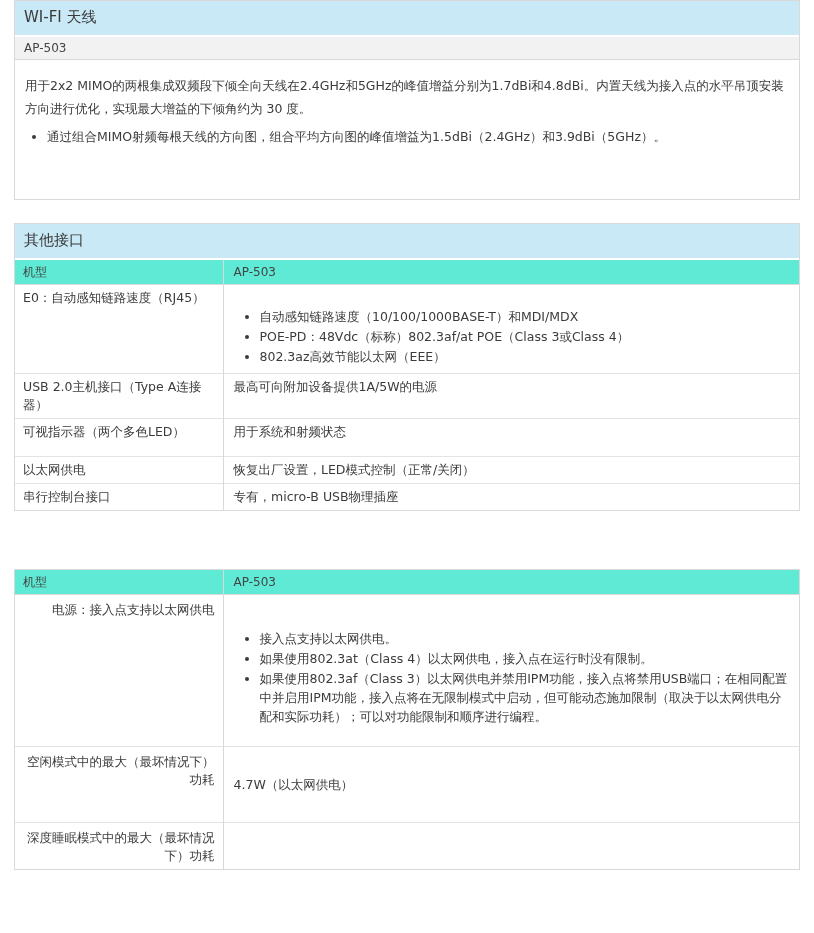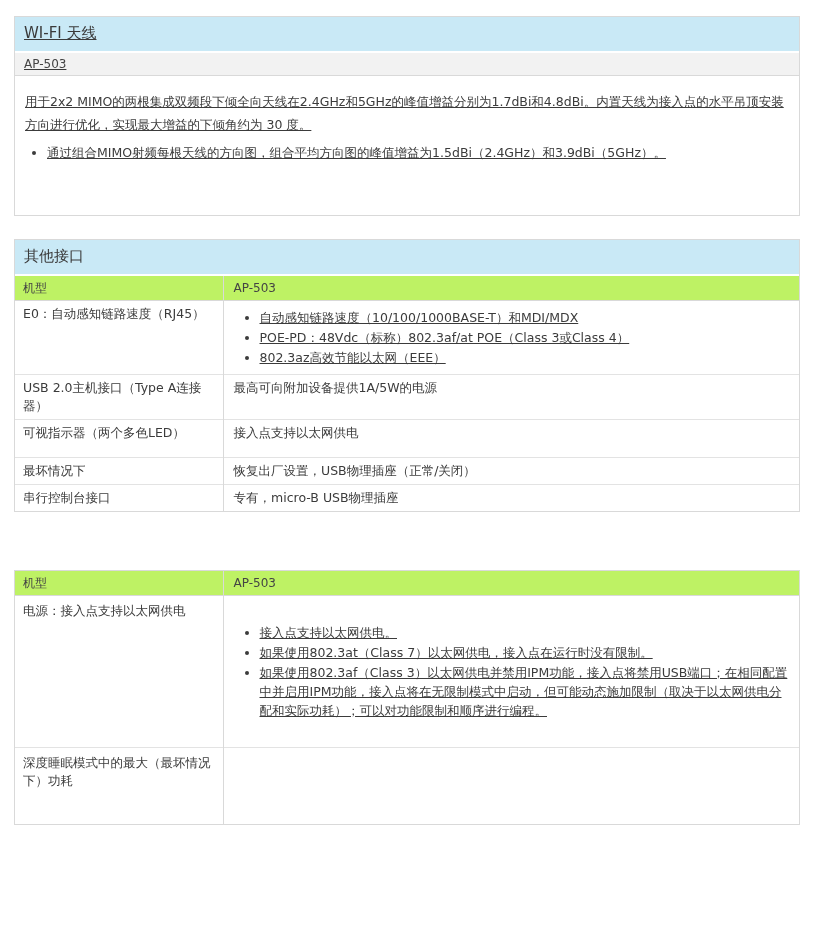--- a/index.html
+++ b/index.html
@@ -7,21 +7,21 @@
   body {
     width: 814px; height: 933px; overflow: hidden;
     font-family: "DejaVu Sans", "Liberation Sans", sans-serif;
     color: #3b3b3b;
   }
   .section {
     margin: 0 14px; width: 786px;
     border: 1px solid #d9d9d9;
     background: #ffffff;
   }
-  #sec1 { margin-top: 16px; text-decoration: underline; }
+  #sec1 { margin-top: 0; }
   #sec2 { margin-top: 23px; }
   #sec3 { margin-top: 58px; }
   .sec-header {
     background: #c9e9f6;
     border-bottom: 2px solid #ffffff;
     padding: 7px 9px 8px;
     font-size: 15px;
     color: #3a3a3a;
   }
   .model-strip {
@@ -48,44 +48,44 @@
   }
   table.spec td { vertical-align: top; }
   .col-label {
     width: 208px;
     border-right: 1px solid #d9d9d9;
     padding: 4px 8px;
     line-height: 18px;
   }
   .col-value { padding: 4px 8px 4px 10px; line-height: 18px; }
   tr.head-row td {
-    background: #bef264;
+    background: #5eead4;
     border-bottom: 1px solid #d9d9d9;
     height: 23px;
     padding-top: 3px; padding-bottom: 3px;
     color: #444444;
     font-size: 12px;
   }
   tbody tr { border-bottom: 1px solid #e3e3e3; }
   tbody tr:last-child { border-bottom: none; }
-  .col-value ul { margin: 2px 0 3px 0; padding-left: 26px; text-decoration: underline; }
+  .col-value ul { margin: 17px 0 3px 0; padding-left: 26px; }
   .col-value li { line-height: 19px; padding: 0.5px 0; }
   
   #sec2 tbody tr:nth-child(1) td { height: 60px; }
   #sec2 tbody tr:nth-child(2) td { height: 37px; }
   #sec2 tbody tr:nth-child(3) td { height: 38px; margin-top: 8px; }
   #sec2 tbody tr:nth-child(4) td { height: 26px; }
   #sec2 tbody tr:nth-child(5) td { height: 24px; }
   #sec2 tbody tr:nth-child(6) td { height: 23px; }
   #sec3 tbody tr:nth-child(1) td { height: 152px; }
   #sec3 tbody tr:nth-child(2) td { height: 76px; }
   #sec3 tbody tr:nth-child(3) td { height: 42px; }
   #sec3 tbody tr:nth-child(4) td { height: 37px; }
   #sec3 tbody .col-value { vertical-align: middle; }
-  #sec3 tbody .col-label { vertical-align: top; padding-top: 6px; }
+  #sec3 tbody .col-label { vertical-align: top; padding-top: 6px; text-align: right; }
 </style>
 </head>
 <body>
 
 <div class="section" id="sec1">
   <div class="sec-header">WI-FI 天线</div>
   <div class="model-strip">AP-503</div>
   <div class="sec-body">
     <p>用于2x2 MIMO的两根集成双频段下倾全向天线在2.4GHz和5GHz的峰值增益分别为1.7dBi和4.8dBi。内置天线为接入点的水平吊顶安装方向进行优化，实现最大增益的下倾角约为 30 度。</p>
     <ul>
@@ -113,25 +113,25 @@
               <li>802.3az高效节能以太网（EEE）</li>
             </ul>
           </td>
         </tr>
         <tr>
           <td class="col-label">USB 2.0主机接口（Type A连接器）</td>
           <td class="col-value"><span>最高可向附加设备提供1A/5W的电源</span></td>
         </tr>
         <tr>
           <td class="col-label">可视指示器（两个多色LED）</td>
-          <td class="col-value"><span>接入点支持以太网供电</span></td>
+          <td class="col-value"><span>用于系统和射频状态</span></td>
         </tr>
         <tr>
-          <td class="col-label">最坏情况下</td>
-          <td class="col-value"><span>恢复出厂设置，USB物理插座（正常/关闭）</span></td>
+          <td class="col-label">以太网供电</td>
+          <td class="col-value"><span>恢复出厂设置，LED模式控制（正常/关闭）</span></td>
         </tr>
         <tr>
           <td class="col-label">串行控制台接口</td>
           <td class="col-value"><span>专有，micro-B USB物理插座</span></td>
         </tr>
       </tbody>
   </table>
 </div>
 
 <div class="section" id="sec3">
@@ -141,24 +141,28 @@
         <td class="col-label">机型</td>
         <td class="col-value">AP-503</td>
       </tr>
     </thead>
     <tbody>
         <tr>
           <td class="col-label">电源：接入点支持以太网供电</td>
           <td class="col-value">
             <ul>
               <li>接入点支持以太网供电。</li>
-              <li>如果使用802.3at（Class 7）以太网供电，接入点在运行时没有限制。</li>
+              <li>如果使用802.3at（Class 4）以太网供电，接入点在运行时没有限制。</li>
               <li>如果使用802.3af（Class 3）以太网供电并禁用IPM功能，接入点将禁用USB端口；在相同配置中并启用IPM功能，接入点将在无限制模式中启动，但可能动态施加限制（取决于以太网供电分配和实际功耗）；可以对功能限制和顺序进行编程。</li>
             </ul>
           </td>
+        </tr>
+        <tr>
+          <td class="col-label">空闲模式中的最大（最坏情况下）功耗</td>
+          <td class="col-value"><span>4.7W（以太网供电）</span></td>
         </tr>
         <tr>
           <td class="col-label">深度睡眠模式中的最大（最坏情况下）功耗</td>
           <td class="col-value"></td>
         </tr>
       </tbody>
   </table>
 </div>
 
 </body></html>

